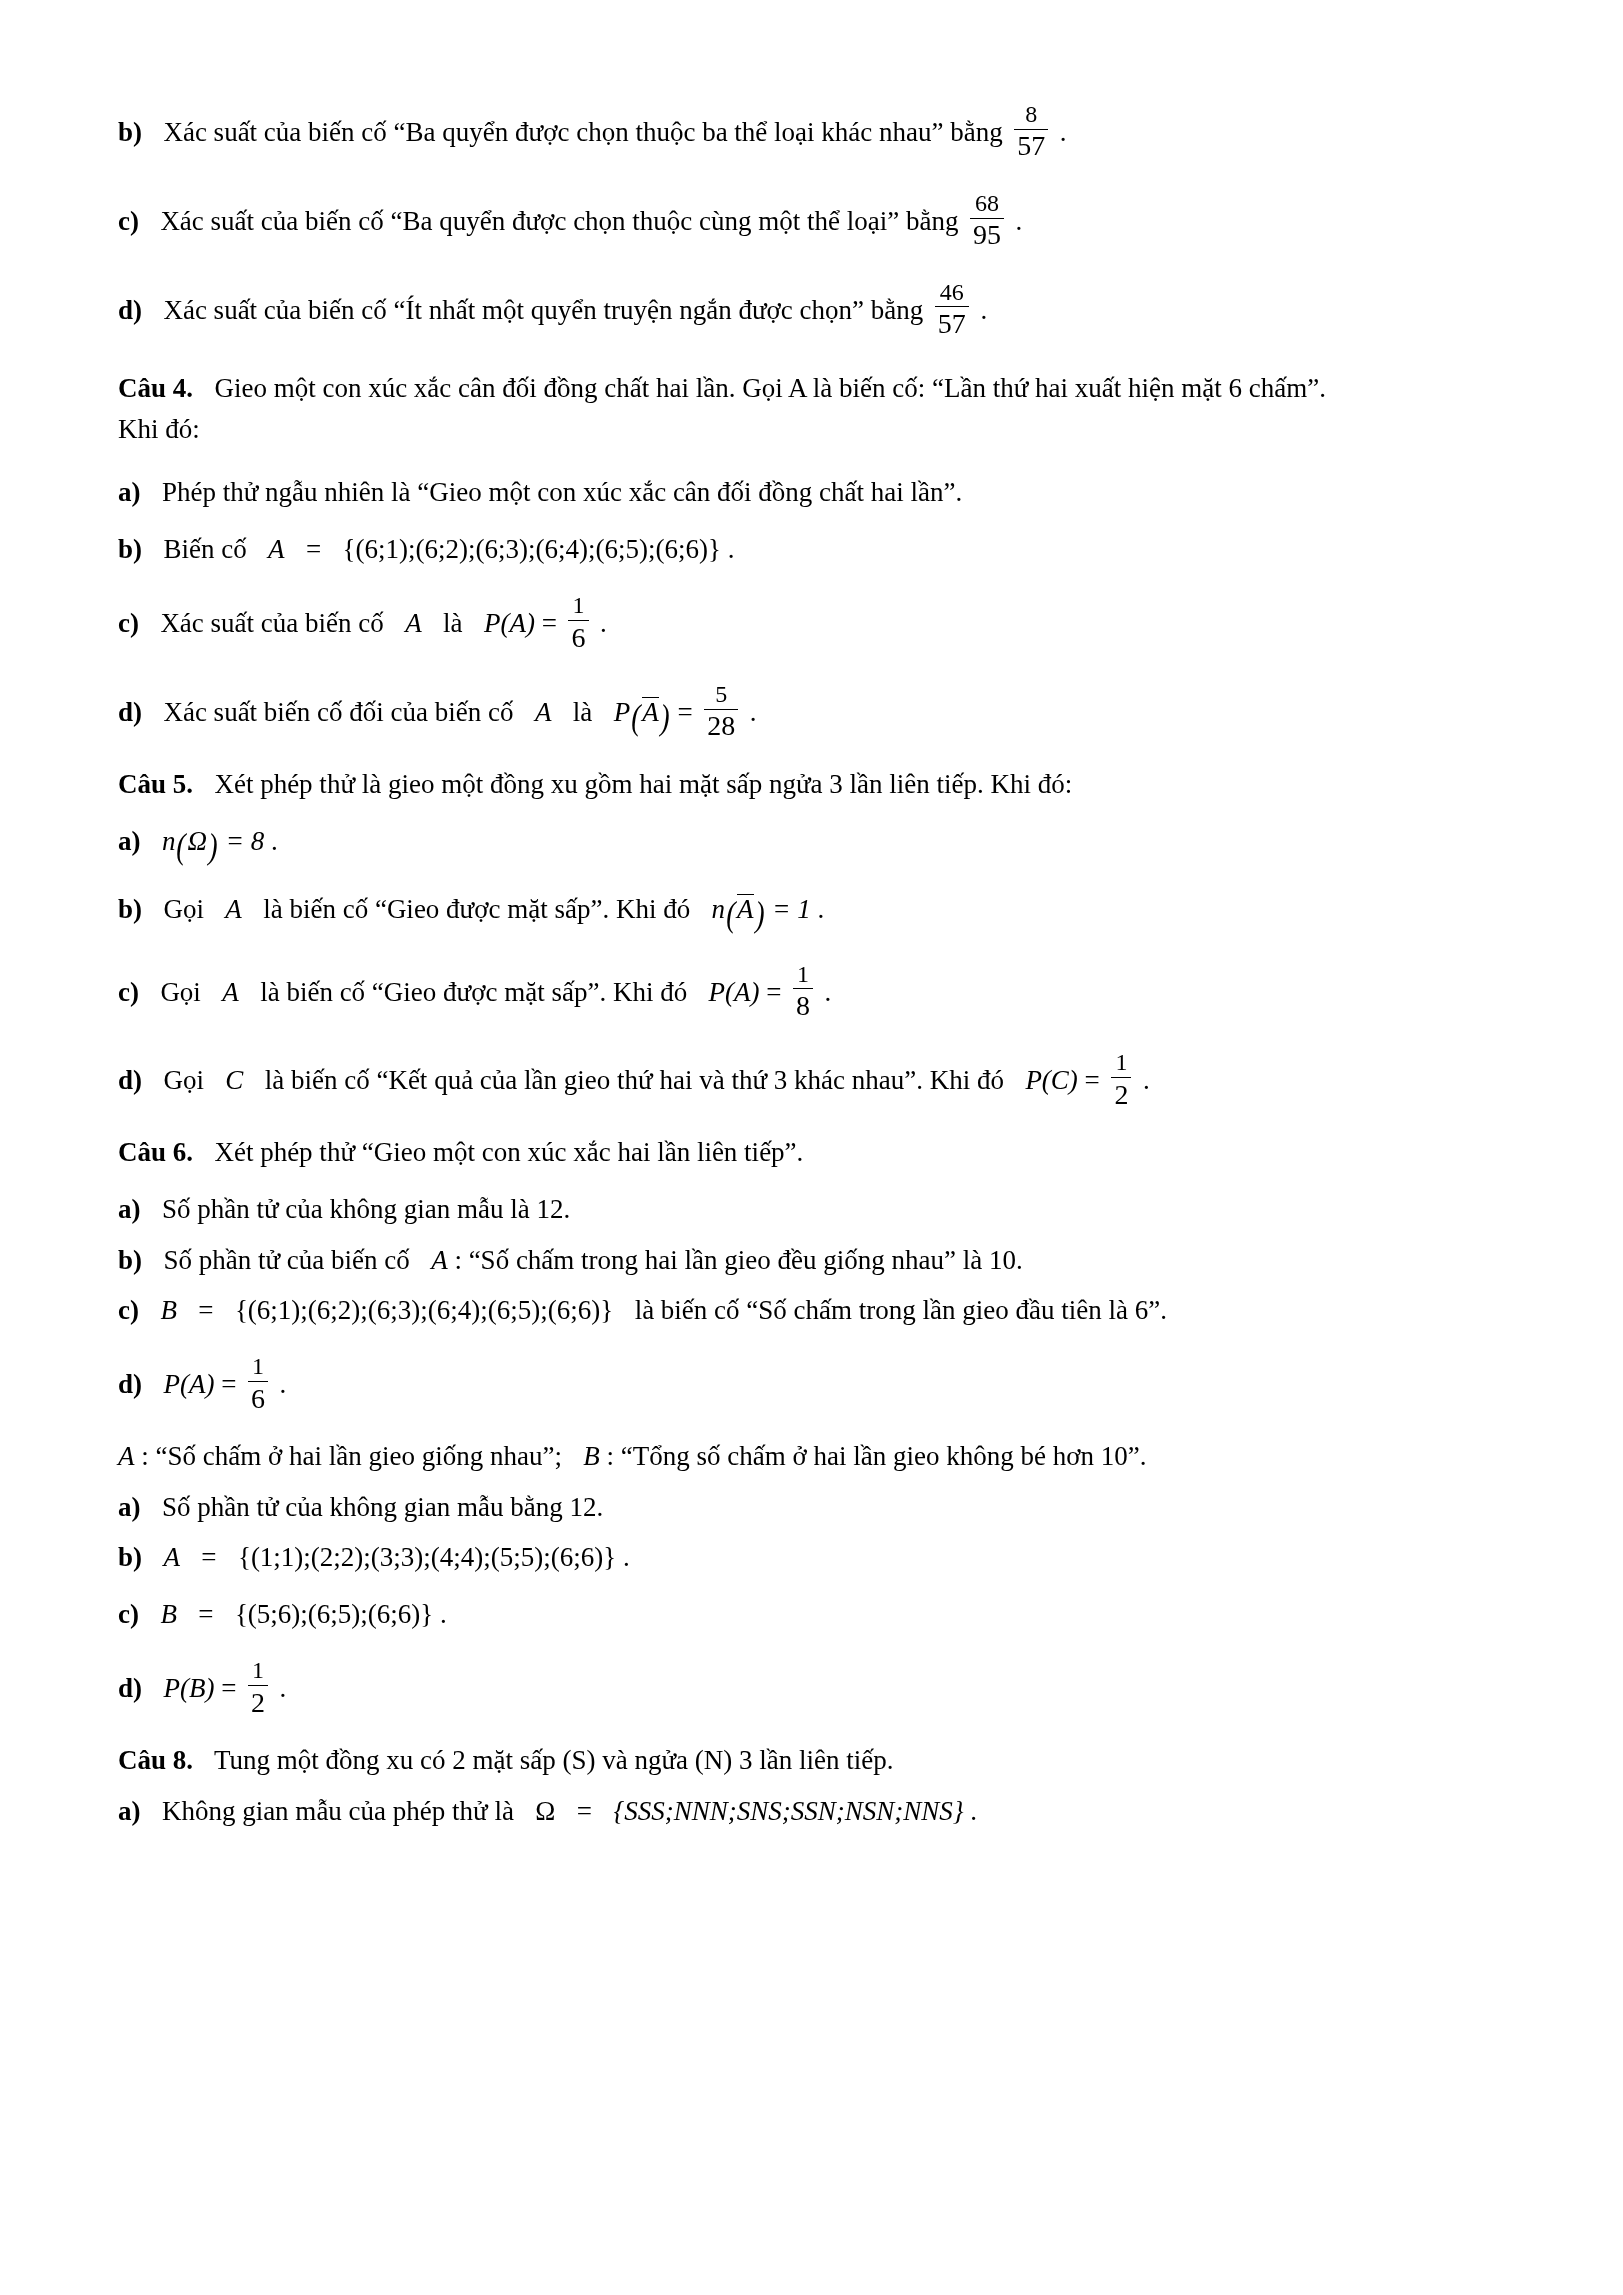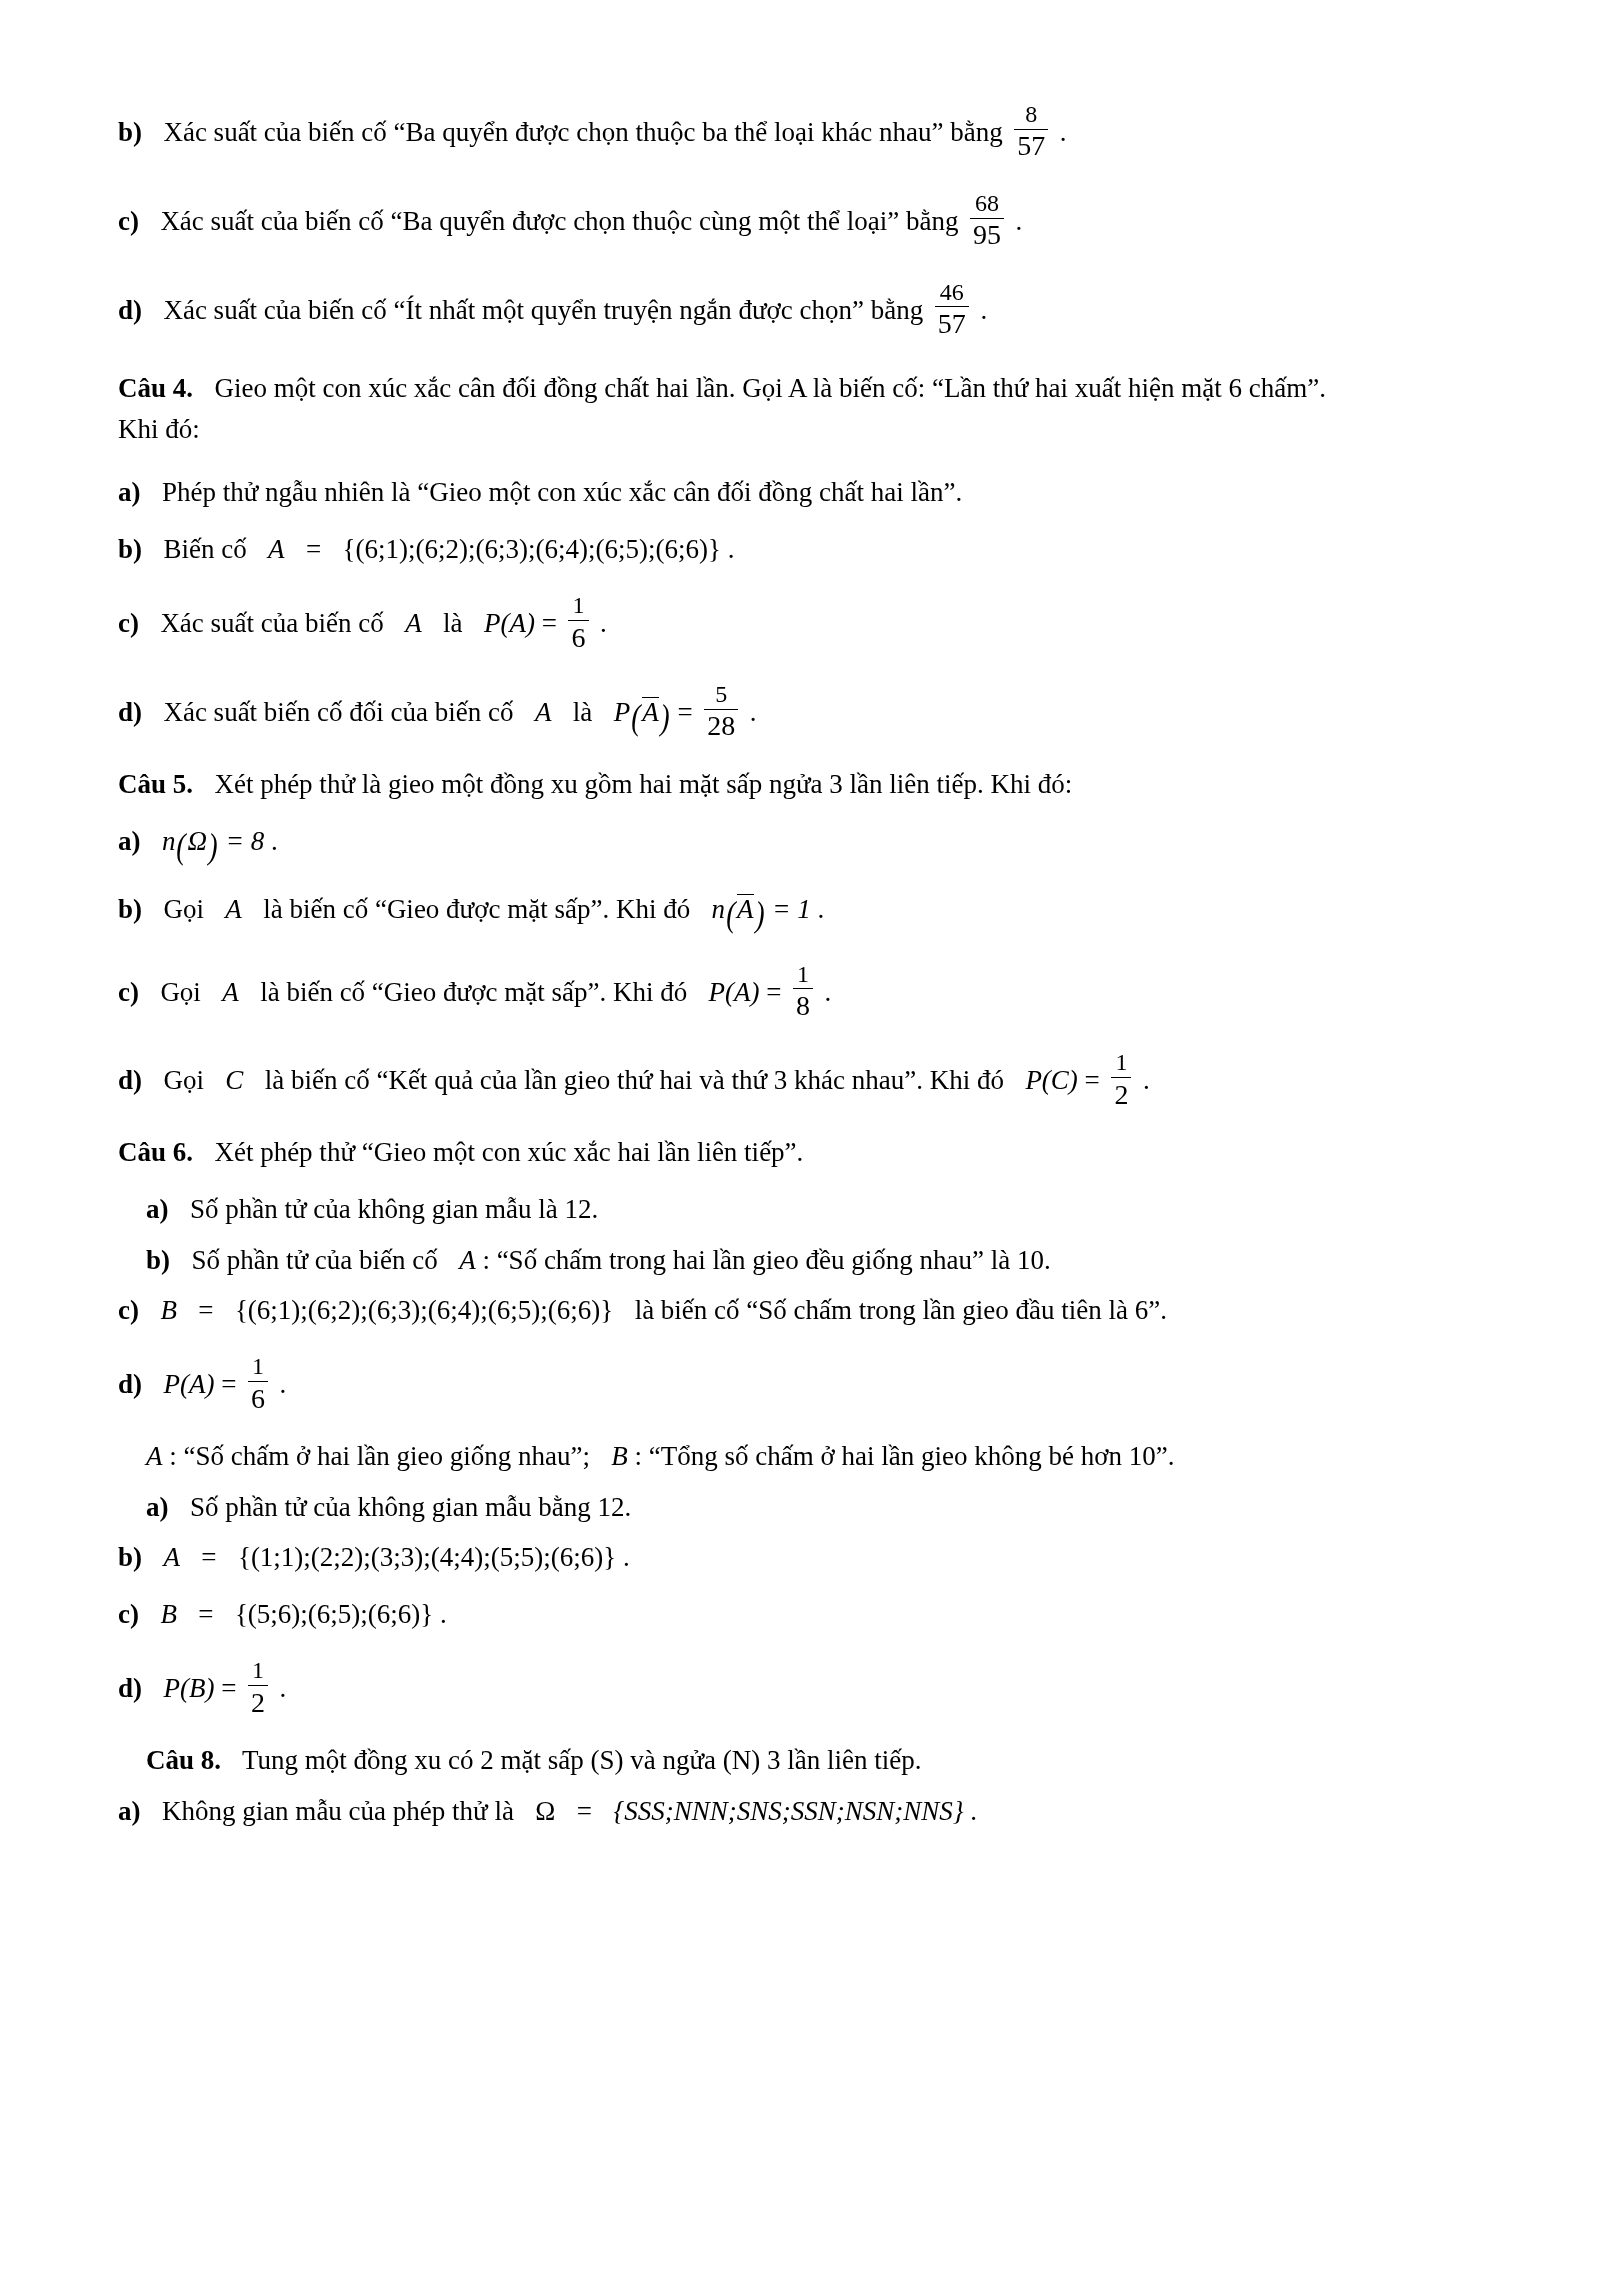--- a/index.html
+++ b/index.html
@@ -17,21 +17,20 @@
     box-sizing: border-box;
     padding: 102px 118px 47px 118px;
   }
   .block {
     font-size: 27px;
     line-height: 1.0;
     margin: 0 0 30px 0;
   }
   .block.tight {
     margin-bottom: 23.6px;
-    margin-left: 28px;
   }
   .lbl {
     font-weight: bold;
   }
   .mi {
     font-family: "Liberation Serif", serif;
     font-style: italic;
   }
   .mr {
     font-family: "Liberation Serif", serif;

